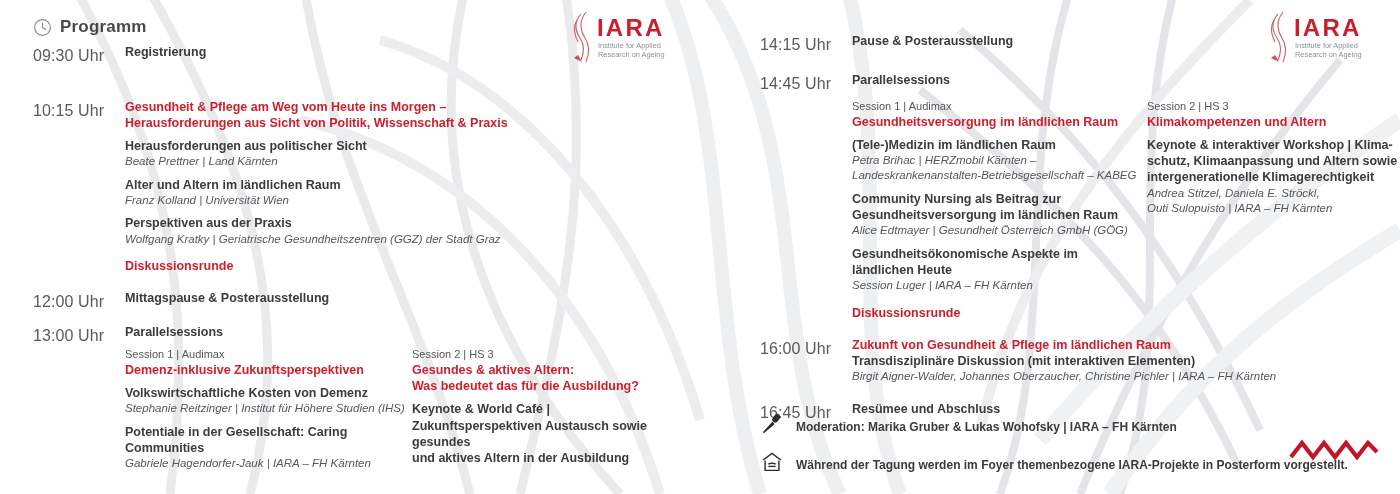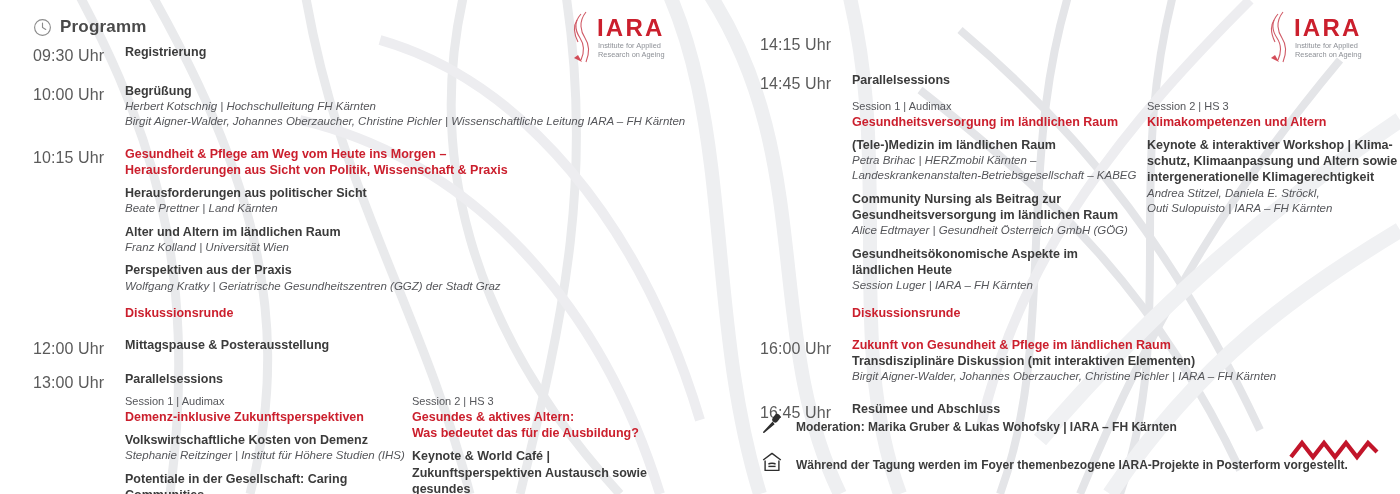--- a/index.html
+++ b/index.html
@@ -128,28 +128,20 @@
   <div class="col col-left">
 
     <div class="row">
       <div class="time">09:30 Uhr</div>
       <div class="body">
         <div class="ttl">Registrierung</div>
       </div>
     </div>
     <div class="gap-l"></div>
 
-    <div class="row">
-      <div class="time">10:00 Uhr</div>
-      <div class="body">
-        <div class="ttl">Begrüßung</div>
-        <div class="spk">Herbert Kotschnig | Hochschulleitung FH Kärnten</div>
-        <div class="spk">Birgit Aigner-Walder, Johannes Oberzaucher, Christine Pichler | Wissenschaftliche Leitung IARA – FH Kärnten</div>
-      </div>
-    </div>
     <div class="gap-l"></div>
 
     <div class="row">
       <div class="time">10:15 Uhr</div>
       <div class="body">
         <div class="ttl red">Gesundheit &amp; Pflege am Weg vom Heute ins Morgen  –</div>
         <div class="ttl red">Herausforderungen aus Sicht von Politik, Wissenschaft &amp; Praxis</div>
         <div class="gap-s"></div>
         <div class="ttl">Herausforderungen aus politischer Sicht</div>
         <div class="spk">Beate Prettner | Land Kärnten</div>
@@ -206,20 +198,23 @@
         </div>
       </div>
     </div>
 
   </div>
 
   <div class="col col-right">
 
     <div class="row">
       <div class="time">14:15 Uhr</div>
+      <div class="body">
+        <div class="ttl">Pause &amp; Posterausstellung</div>
+      </div>
     </div>
     <div class="gap-l"></div>
 
     <div class="row">
       <div class="time">14:45 Uhr</div>
       <div class="body">
         <div class="ttl">Parallelsessions</div>
         <div class="gap-m"></div>
         <div class="sessions sessions-r">
 

